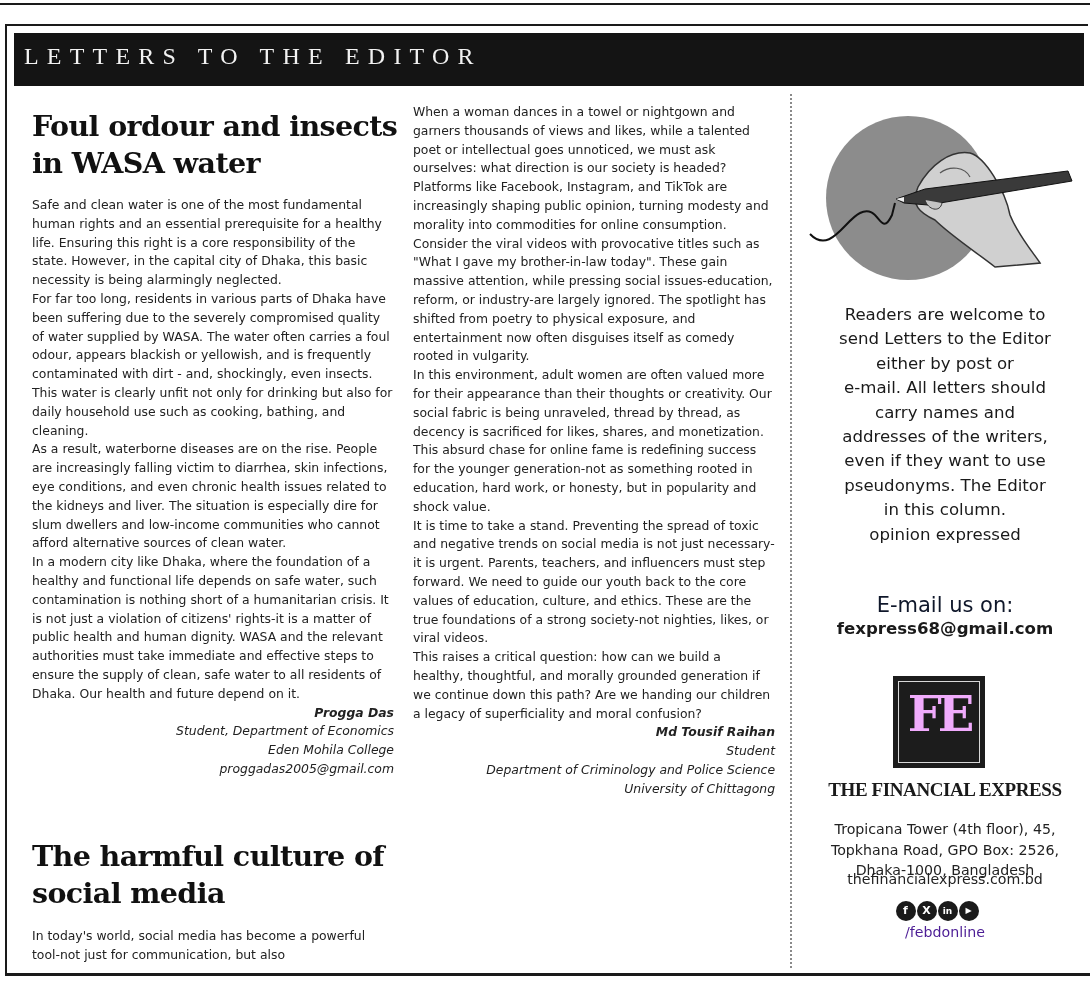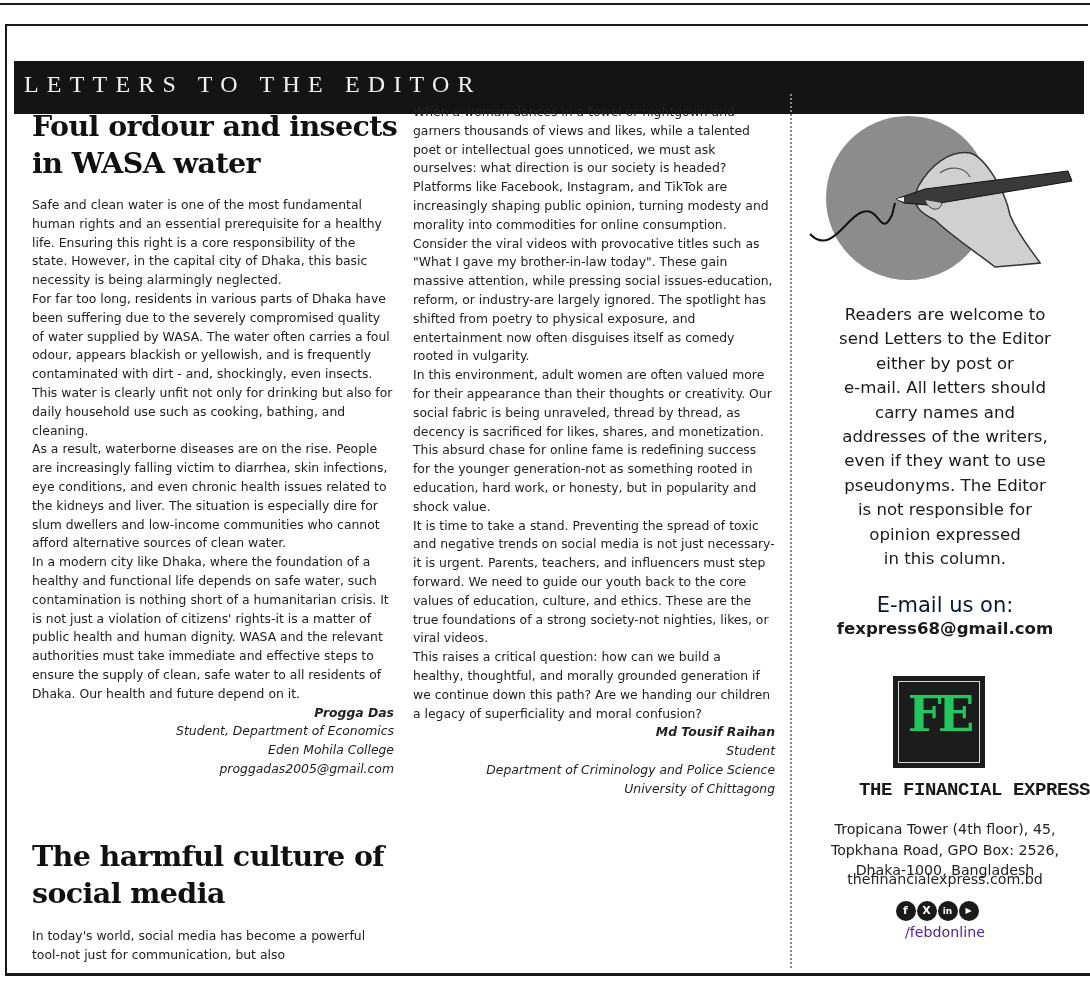--- a/index.html
+++ b/index.html
@@ -1,41 +1,41 @@
 <!DOCTYPE html>
 <html><head>
 <meta charset="utf-8">
 <style>
   html, body { margin: 0; padding: 0; background: #ffffff; }
   body { width: 1090px; height: 982px; position: relative; overflow: hidden; font-family: "Liberation Sans", sans-serif; color: #1a1a1a; }
   .top-rule { position: absolute; left: 0; right: 0; top: 3px; height: 2px; background: #1a1a1a; }
   .frame { position: absolute; left: 5px; top: 24px; width: 1083px; height: 951px; border: 2px solid #1a1a1a; border-right: none; box-sizing: border-box; }
-  .banner { position: absolute; left: 14px; top: 33px; width: 1070px; height: 53px; background: #141414; margin-top: 28px; }
+  .banner { position: absolute; left: 14px; top: 33px; width: 1070px; height: 53px; background: #141414; }
   .banner-title { position: absolute; left: 10px; top: 10px; font-family: "Liberation Serif", serif; font-size: 24px; letter-spacing: 8.2px; color: #f2f2f2; font-weight: normal; white-space: nowrap; }
   .col { position: absolute; font-family: "DejaVu Sans", sans-serif; font-size: 12.4px; line-height: 18.8px; color: #222; }
   .col p { margin: 0; }
   .col1 { left: 32px; top: 196px; width: 362px; }
   .col2 { left: 413px; top: 103px; width: 362px; }
   .headline { position: absolute; font-family: "DejaVu Serif", serif; font-weight: bold; color: #111; font-size: 28.5px; line-height: 37px; letter-spacing: -0.6px; margin: 0; }
   .h1 { left: 32px; top: 108px; width: 370px; }
   .h2 { left: 32px; top: 838px; width: 370px; }
   .col1b { left: 32px; top: 927px; width: 362px; }
   .sig { text-align: right; font-style: italic; }
   .sig .name { font-weight: bold; }
   .divider { position: absolute; left: 790px; top: 94px; height: 874px; border-left: 2px dotted #8a8a8a; }
   .sidebar { position: absolute; left: 800px; top: 95px; width: 290px; text-align: center; }
   .illustration { position: absolute; left: 0; top: 0; width: 290px; width: 290px; height: 200px; }
   .notice { position: absolute; left: 0; top: 208px; width: 290px; font-family: "DejaVu Sans", sans-serif; font-size: 16.6px; line-height: 24.4px; color: #1a1a1a; }
   .notice .line { display: block; }
   .email-label { position: absolute; left: 0; top: 498px; width: 290px; font-family: "DejaVu Sans", sans-serif; font-size: 21px; color: #0f172a; }
   .email-value { position: absolute; left: 0; top: 524px; width: 290px; font-family: "DejaVu Sans", sans-serif; font-size: 16.6px; font-weight: bold; color: #1a1a1a; }
   .fe-logo { position: absolute; left: 93px; top: 581px; width: 92px; height: 92px; background: #1c1c1c; }
   .fe-logo .inner { position: absolute; left: 5px; top: 5px; right: 5px; bottom: 5px; border: 1.5px solid #d8d8d8; }
-  .fe-logo .letters { position: absolute; left: 0; right: 0; top: 14px; text-align: center; font-family: "DejaVu Serif", serif; font-weight: bold; font-size: 48px; color: #22c55e; letter-spacing: -4px; line-height: 1; }
-  .paper-name { position: absolute; left: 0; top: 684px; width: 290px; font-family: Liberation Mono, monospace; font-weight: bold; font-size: 19px; letter-spacing: -0.4px; color: #1a1a1a; text-align: right; }
+  .fe-logo .letters { position: absolute; left: 0; right: 0; top: 14px; text-align: center; font-family: "DejaVu Serif", serif; font-weight: bold; font-size: 48px; color: #f0abfc; letter-spacing: -4px; line-height: 1; }
+  .paper-name { position: absolute; left: 0; top: 684px; width: 290px; font-family: Liberation Serif, serif; font-weight: bold; font-size: 19px; letter-spacing: -0.4px; color: #1a1a1a; }
   .address { position: absolute; left: 0; top: 724px; width: 290px; font-family: "DejaVu Sans", sans-serif; font-size: 14.2px; line-height: 20.5px; color: #222; }
   .address .line { display: block; }
   .website { position: absolute; left: 0; top: 776px; width: 290px; font-family: "DejaVu Sans", sans-serif; font-size: 14.2px; color: #222; }
   .socials { position: absolute; left: 92px; top: 806px; width: 90px; height: 20px; display: flex; justify-content: center; gap: 1px; }
   .soc { width: 20px; height: 20px; border-radius: 50%; background: #1a1a1a; color: #fff; font-family: "DejaVu Sans", sans-serif; font-weight: bold; font-size: 11px; line-height: 20px; text-align: center; }
   .handle { position: absolute; left: 0; top: 829px; width: 290px; font-family: "DejaVu Sans", sans-serif; font-size: 14.2px; color: #4c1d95; }
   .bottom-rule { position: absolute; left: 5px; right: 0; top: 973px; height: 3px; background: #1a1a1a; }
 </style>
 </head>
 <body>
@@ -94,23 +94,22 @@
 
   <div class="notice">
     <span class="line">Readers are welcome to</span>
     <span class="line">send Letters to the Editor</span>
     <span class="line">either by post or</span>
     <span class="line">e-mail. All letters should</span>
     <span class="line">carry names and</span>
     <span class="line">addresses of the writers,</span>
     <span class="line">even if they want to use</span>
     <span class="line">pseudonyms. The Editor</span>
-    <span class="line">is not responsible for</span>
+    <span class="line">in this column.</span>
     <span class="line">opinion expressed</span>
-    <span class="line">in this column.</span>
   </div>
 
   <div class="email-label">E-mail us on:</div>
   <div class="email-value">fexpress68@gmail.com</div>
 
   <div class="fe-logo">
     <div class="inner"></div>
     <div class="letters">FE</div>
   </div>
 

